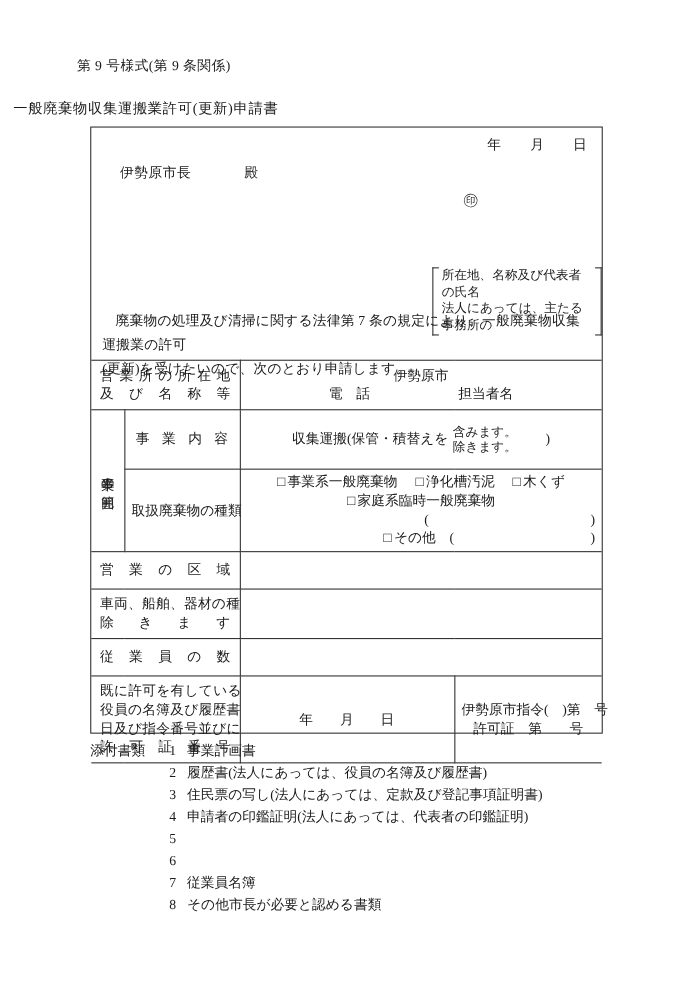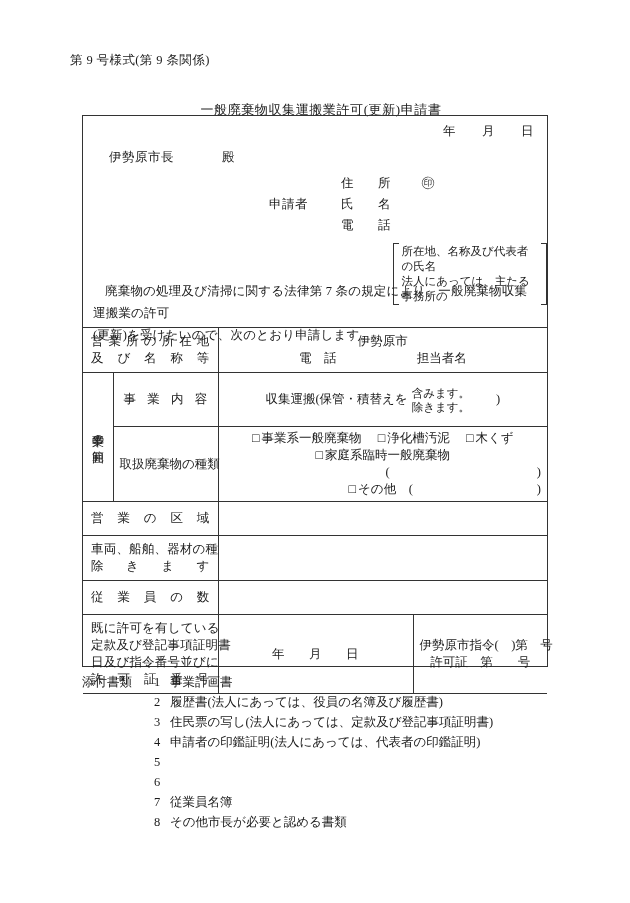--- a/index.html
+++ b/index.html
@@ -27,22 +27,22 @@
     left: 70px;
     top: 52px;
     font-size: 12.5px;
     letter-spacing: 0.4px;
     white-space: nowrap;
   }
   .doc-title {
     position: absolute;
     left: 0;
     right: 0;
-    top: 101px;
-    text-align: center;
+    top: 90px;
+    text-align: left;
     font-size: 13px;
     letter-spacing: 0.6px;
     padding-left: 12px;
     white-space: nowrap;
   }
 
   
   .outer-box {
     position: absolute;
     left: 82px;
@@ -234,32 +234,20 @@
     <div class="preamble">
 
       <div class="date-line">
         <span>年</span><span class="sp"></span><span>月</span><span class="sp"></span><span>日</span>
       </div>
 
       <div class="addressee">
         <span>伊勢原市長</span><span class="dono">殿</span>
       </div>
 
-      <div class="applicant-block">
-        <div class="ap-row">
-          <span class="ap-label">住　所</span>
-        </div>
-        <div class="ap-row">
-          <span class="ap-prefix">申請者</span>
-          <span class="ap-label">氏　名</span>
-        </div>
-        <div class="ap-row">
-          <span class="ap-label">電　話</span>
-        </div>
-      </div>
 
       <div class="seal-mark">㊞</div>
 
       <div class="note-bracket">
         <div class="brk brk-l"></div>
         <div class="note-lines">
           <div>所在地、名称及び代表者の氏名</div>
           <div>法人にあっては、主たる事務所の</div>
         </div>
         <div class="brk brk-r"></div>
@@ -350,21 +338,21 @@
       <tr class="muted-row">
         <td class="lbl" colspan="2" style="padding:5px 8px">
           <span class="spread">従業員の数</span>
         </td>
         <td colspan="2"></td>
       </tr>
 
       <tr>
         <td class="lbl" colspan="2" style="padding:5px 8px">
           <span class="spread">既に許可を有している</span>
-          <span class="spread">定款及び登記事項証明書</span>
+          <span class="spread">役員の名簿及び履歴書</span>
           <span class="spread">日及び指令番号並びに</span>
           <span class="spread">許可証番号</span>
         </td>
         <td class="permit-date">
           <span>年</span><span class="sp"></span><span>月</span><span class="sp"></span><span>日</span>
         </td>
         <td class="permit-no">
           <div>伊勢原市指令(　)第　号</div>
           <div>許可証　第　　号</div>
         </td>

